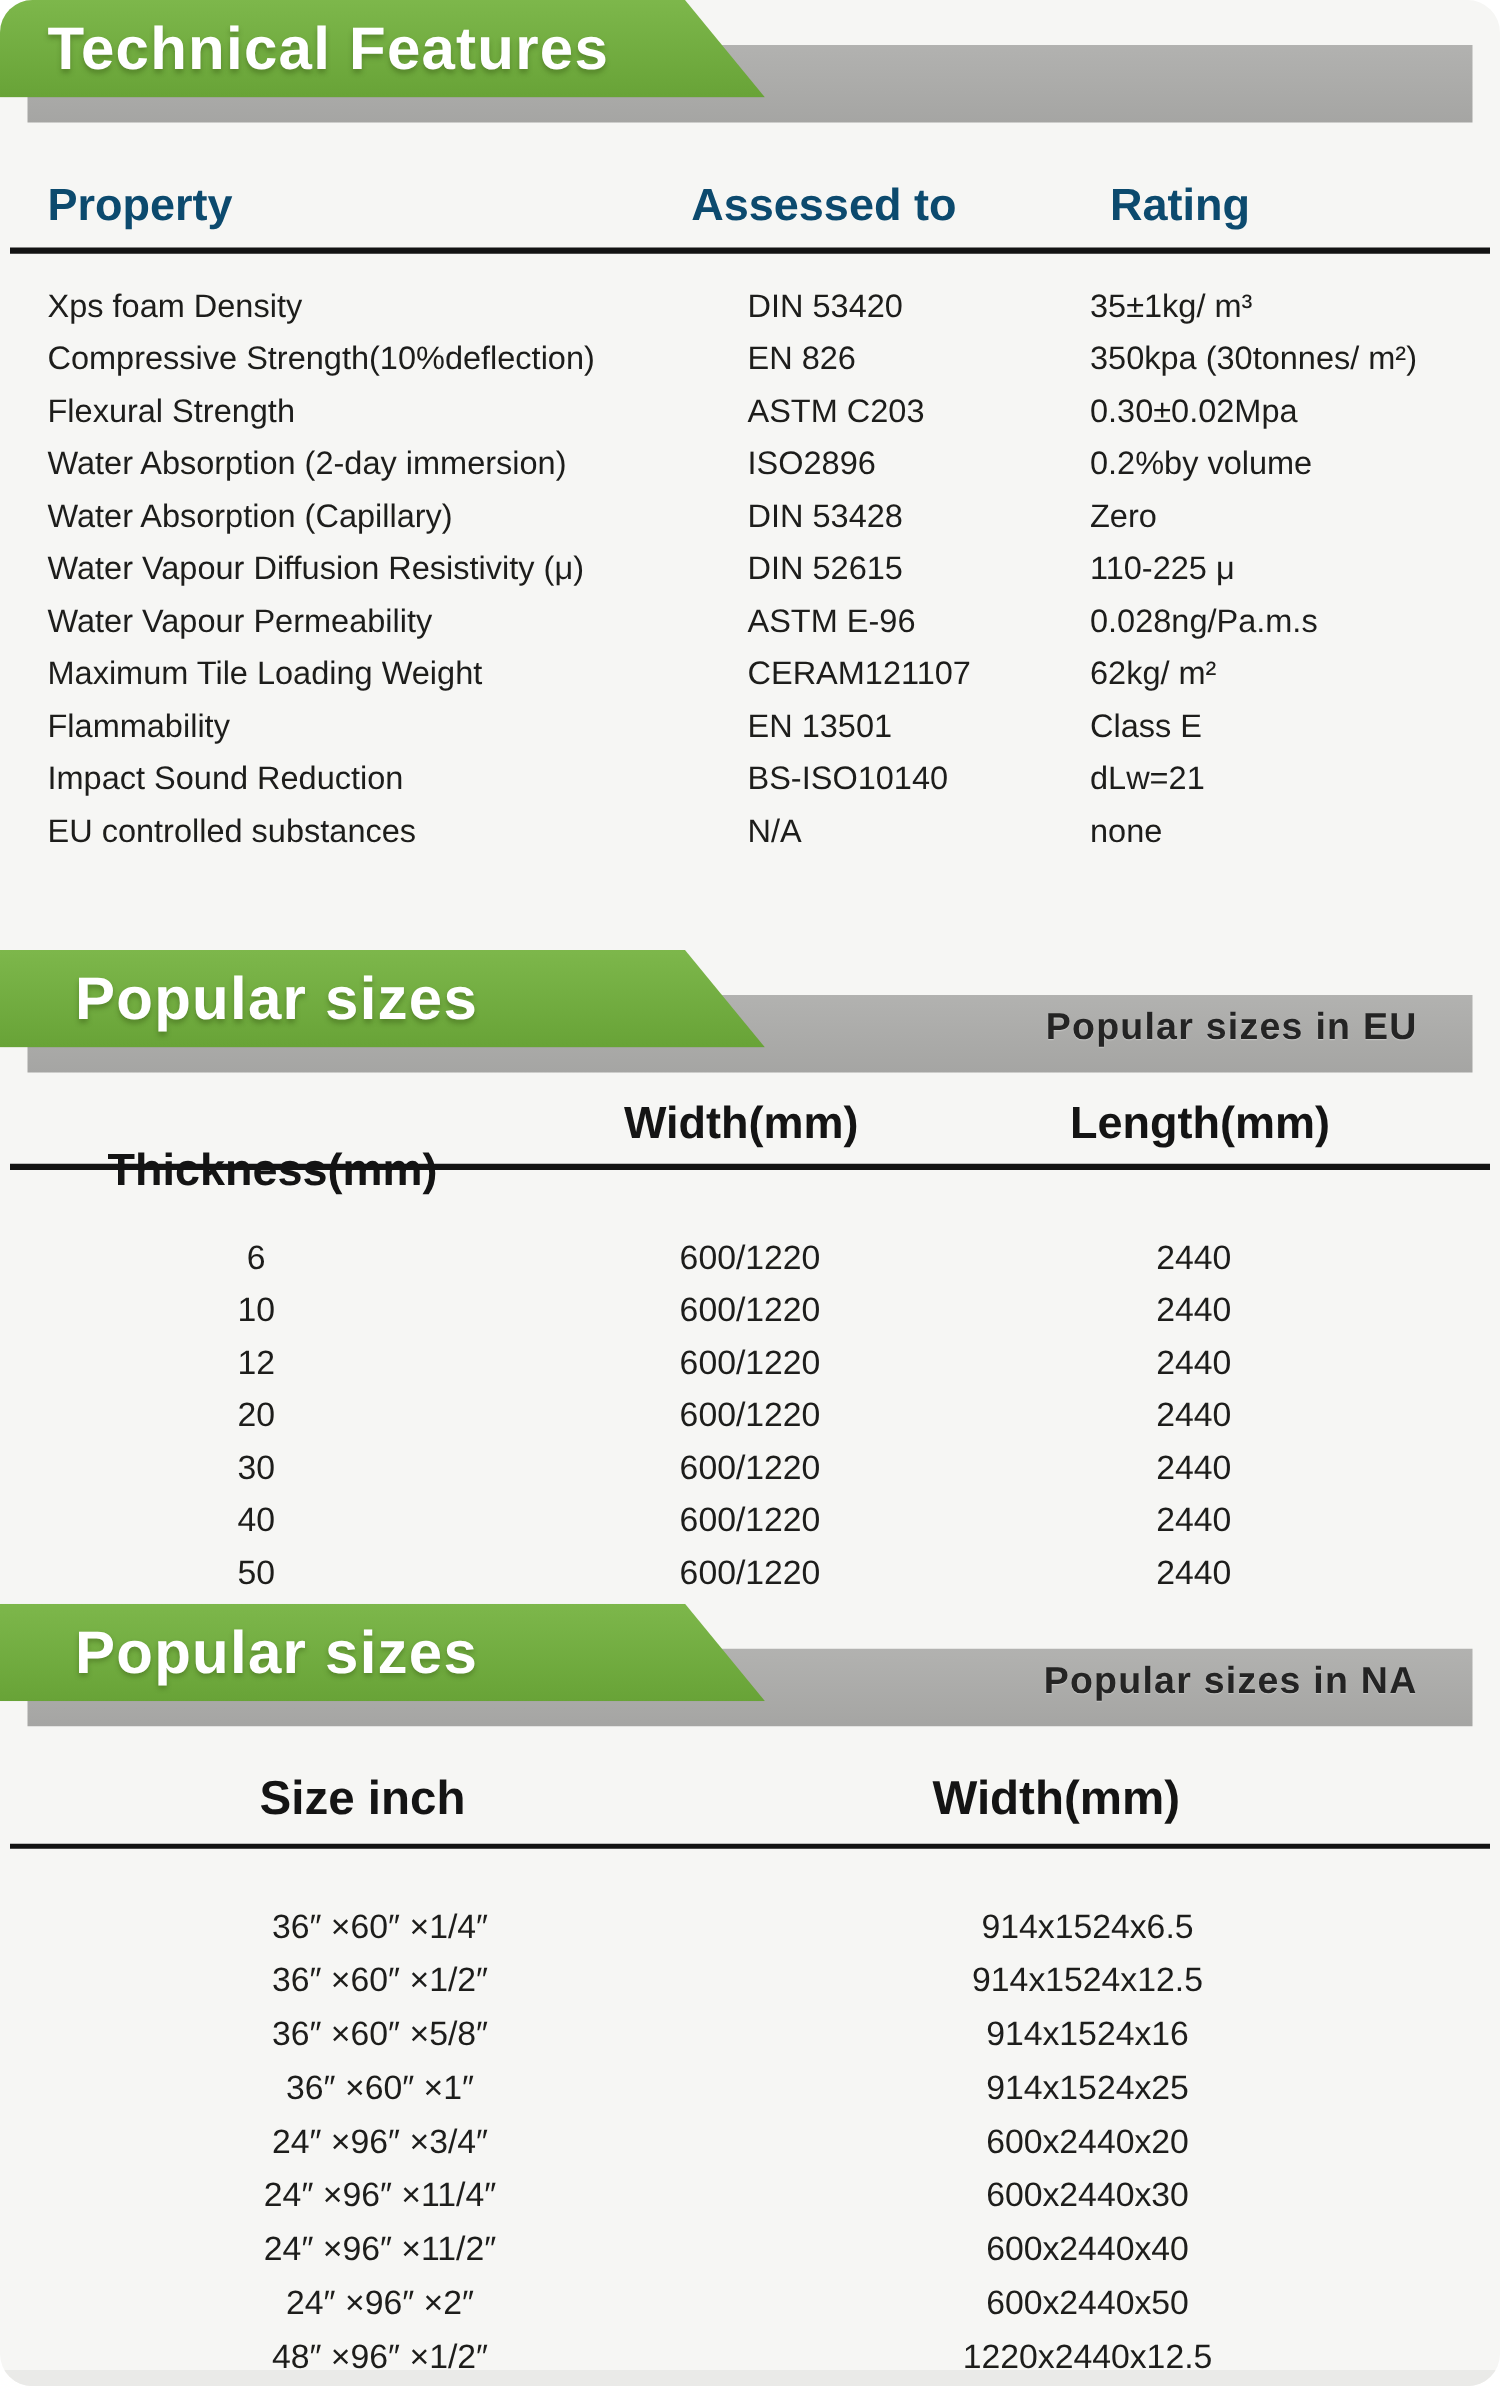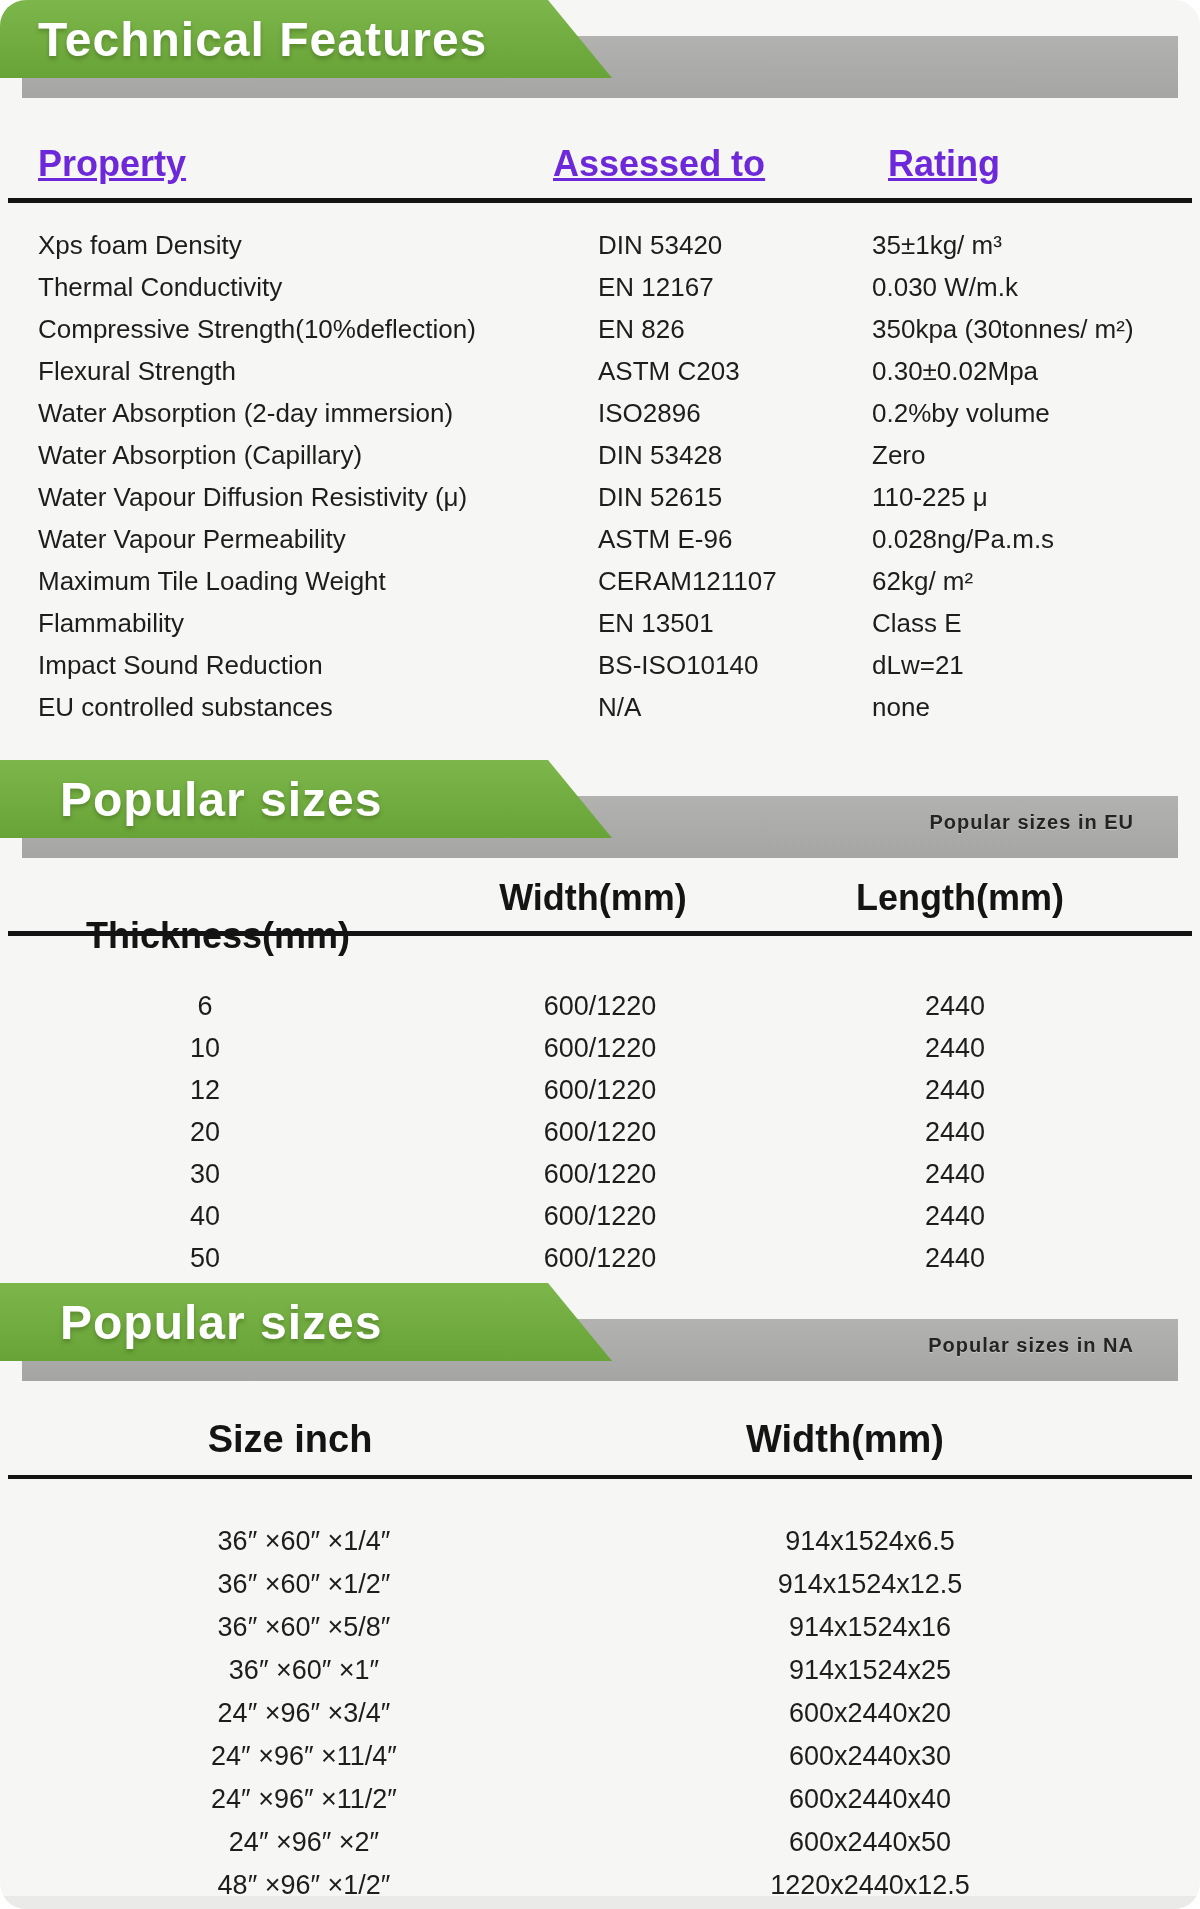--- a/index.html
+++ b/index.html
@@ -27,28 +27,28 @@
   }
   .ribbon .flag .t {
     color:#ffffff; font-size:48px; font-weight:bold; letter-spacing:1px;
     padding-left:38px; white-space:nowrap;
     text-shadow:0 3px 4px rgba(40,70,10,0.35);
   }
   .ribbon.indent .flag .t { padding-left:60px;text-align:center; }
   .ribbon .side {
     position:absolute; right:66px; top:36px; height:52px;
     display:flex; align-items:center;
-    font-size:20px; font-weight:bold; letter-spacing:1px; color:#242424;
+    font-size:30px; font-weight:bold; letter-spacing:1px; color:#242424;
     text-shadow:0 1px 1px rgba(255,255,255,0.35);
     white-space:nowrap;
   }
   
   .rule { position:absolute; left:8px; right:8px; height:5px; background:#131313; }
   
-  .th { position:absolute; font-size:36px; font-weight:bold; color:#6d28d9; line-height:1; white-space:nowrap;text-decoration:underline; }
+  .th { position:absolute; font-size:36px; font-weight:bold; color:#0c4a6e; line-height:1; white-space:nowrap; }
   .tech-rows { position:absolute; left:0; top:224px; width:1200px; }
   .trow { position:relative; height:42px; font-size:26px;padding-left:36px; }
   .trow span { position:absolute; top:50%; transform:translateY(-50%); white-space:nowrap; }
   .trow .c0 { left:38px; }
   .trow .c1 { left:598px; }
   .trow .c2 { left:872px; }
   
   .center-head { position:absolute; transform:translateX(-50%); font-weight:bold; color:#141414; line-height:1; white-space:nowrap; }
   
   .eu-rows { position:absolute; top:985px; left:0; width:1200px; }
@@ -80,25 +80,20 @@
   <div class="rule" style="top:198px;"></div>
 
   <div class="tech-rows">
 
   <div class="trow">
       <span class="c0">Xps foam Density</span>
       <span class="c1">DIN 53420</span>
       <span class="c2">35±1kg/ m³</span>
     </div>
       <div class="trow">
-      <span class="c0">Thermal Conductivity</span>
-      <span class="c1">EN 12167</span>
-      <span class="c2">0.030 W/m.k</span>
-    </div>
-      <div class="trow">
       <span class="c0">Compressive Strength(10%deflection)</span>
       <span class="c1">EN 826</span>
       <span class="c2">350kpa (30tonnes/ m²)</span>
     </div>
       <div class="trow">
       <span class="c0">Flexural Strength</span>
       <span class="c1">ASTM C203</span>
       <span class="c2">0.30±0.02Mpa</span>
     </div>
       <div class="trow">

